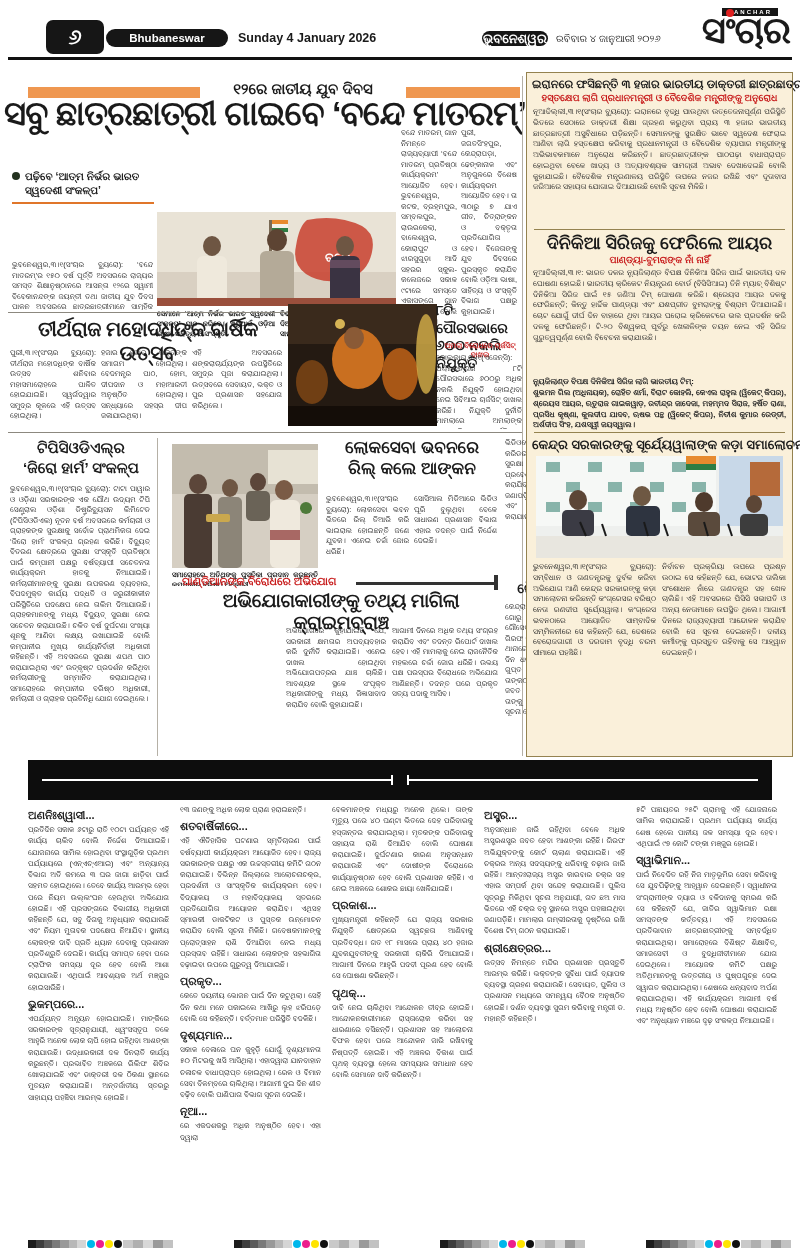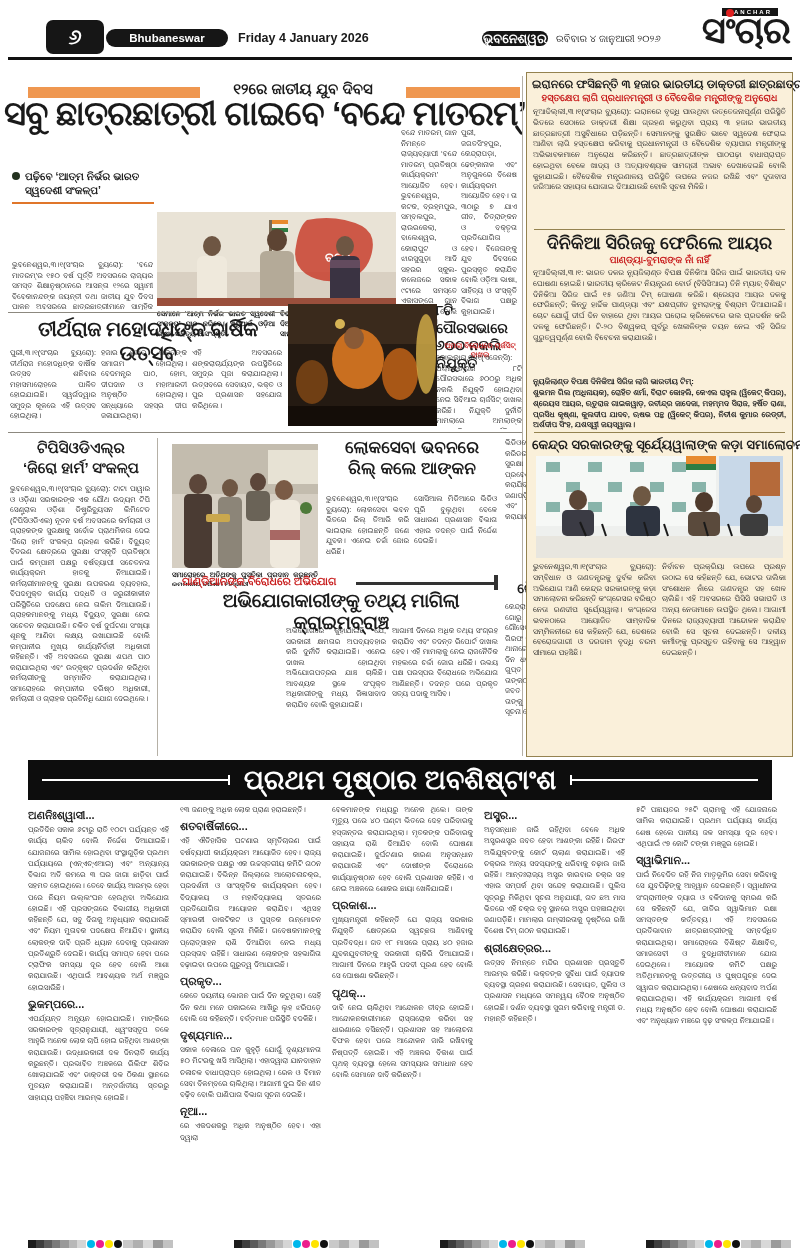--- a/index.html
+++ b/index.html
@@ -84,21 +84,21 @@
 </style>
 </head>
 <body>
 
 <div class="page">
 
   <div class="abs pgnum">
       <span>୬</span>
     </div>
   <div class="abs pill pill-en">Bhubaneswar</div>
-  <div class="abs date-en">Friday 4 January 2026</div>
+  <div class="abs date-en">Sunday 4 January 2026</div>
   <div class="abs pill pill-od">ଭୁବନେଶ୍ୱର</div>
   <div class="abs date-od">ରବିବାର ୪ ଜାନୁଆରୀ ୨୦୨୬</div>
   <div class="abs masthead">
     <div class="mast-tag abs">SANCHAR</div>
     <div class="dot"></div>
     <div class="word">ସଂଚାର</div>
   </div>
   <div class="abs head-rule"></div>
 
   <div class="abs kickbar" style="left:28px;top:87px;width:172px;"></div>
@@ -277,21 +277,20 @@
         <line x1="172" y1="80" x2="168" y2="66"></line>
           <line x1="196" y1="80" x2="192" y2="68"></line>
       </g>
     </svg>
   </div>
   <div class="abs body-txt clip" style="left:533px;top:562px;width:123px;height:190px;font-size:7.6px;">ଭୁବନେଶ୍ୱର,୩।୧(ସଂଚାର ବ୍ୟୁରୋ): ସମ୍ବିଧାନ ଓ ଗଣତନ୍ତ୍ରକୁ ଦୁର୍ବଳ କରିବା ଅଭିଯୋଗ ଆଣି କେନ୍ଦ୍ର ସରକାରଙ୍କୁ କଡ଼ା ସମାଲୋଚନା କରିଛନ୍ତି କଂଗ୍ରେସର ବରିଷ୍ଠ ନେତା ରଣଦୀପ ସୂର୍ଯ୍ୟେୱାଲା। କଂଗ୍ରେସ ଭବନଠାରେ ଆୟୋଜିତ ସାମ୍ବାଦିକ ସମ୍ମିଳନୀରେ ସେ କହିଛନ୍ତି ଯେ, ଦେଶରେ ବେରୋଜଗାରୀ ଓ ଦରଦାମ ବୃଦ୍ଧି ଚରମ ସୀମାରେ ପହଞ୍ଚିଛି।</div>
   <div class="abs body-txt clip" style="left:662px;top:562px;width:124px;height:190px;font-size:7.6px;">ନିର୍ବାଚନ ପ୍ରକ୍ରିୟା ଉପରେ ପ୍ରଶ୍ନ ଉଠାଇ ସେ କହିଛନ୍ତି ଯେ, ଭୋଟର ତାଲିକା ସଂଶୋଧନ ନାଁରେ ଗଣତନ୍ତ୍ର ସହ ଖେଳ ଚାଲିଛି। ଏହି ଅବସରରେ ପିସିସି ସଭାପତି ଓ ଅନ୍ୟ ନେତାମାନେ ଉପସ୍ଥିତ ଥିଲେ। ଆଗାମୀ ଦିନରେ ରାଜ୍ୟବ୍ୟାପୀ ଆନ୍ଦୋଳନ କରାଯିବ ବୋଲି ସେ ସୂଚନା ଦେଇଛନ୍ତି। ଦଳୀୟ କର୍ମୀଙ୍କୁ ପ୍ରସ୍ତୁତ ରହିବାକୁ ସେ ଆହ୍ୱାନ ଦେଇଛନ୍ତି।</div>
 
   <div class="abs banner">
     <div class="line l"></div>
-    <h2>ପ୍ରଥମ ପୃଷ୍ଠାର ଅବଶିଷ୍ଟାଂଶ</h2>
     <div class="line r"></div>
   </div>
 
   <div class="bcol" style="left:28px;">
     <div class="bh">ଅଣନିଃଶ୍ୱାସୀ...</div>
     <p class="bp">ପ୍ରତିଦିନ ସକାଳ ୬ଟାରୁ ରାତି ୧୦ଟା ପର୍ଯ୍ୟନ୍ତ ଏହି କାର୍ଯ୍ୟ ଚାଲିବ ବୋଲି ନିର୍ଦ୍ଦେଶ ଦିଆଯାଇଛି। ଯୋଜନାରେ ସାମିଲ ହୋଇଥିବା ସଂସ୍ଥାଗୁଡ଼ିକ ପ୍ରଥମ ପର୍ଯ୍ୟାୟରେ (ଏନ୍‌ଏଚ୍‌ଏଆଇ) ଏବଂ ଅନ୍ୟାନ୍ୟ ବିଭାଗ ଅତି କମରେ ୩ ଘର ଜାଗା ଛାଡ଼ିବା ପାଇଁ ସହମତ ହୋଇଥିଲେ। ତେବେ କାର୍ଯ୍ୟ ଆରମ୍ଭ ହେବା ପରେ ନିୟମ ଉଲ୍ଲଂଘନ ହେଉଥିବା ଅଭିଯୋଗ ହୋଇଛି। ଏହି ପ୍ରସଙ୍ଗରେ ବିଭାଗୀୟ ଅଧିକାରୀ କହିଛନ୍ତି ଯେ, ସବୁ ଦିଗକୁ ଅନୁଧ୍ୟାନ କରାଯାଉଛି ଏବଂ ନିୟମ ମୁତାବକ ପଦକ୍ଷେପ ନିଆଯିବ। ସ୍ଥାନୀୟ ଲୋକଙ୍କ ଦାବି ପ୍ରତି ଧ୍ୟାନ ଦେବାକୁ ପ୍ରଶାସନ ପ୍ରତିଶ୍ରୁତି ଦେଇଛି। କାର୍ଯ୍ୟ ସମାପ୍ତ ହେବା ପରେ ଟ୍ରାଫିକ ସମସ୍ୟା ଦୂର ହେବ ବୋଲି ଆଶା କରାଯାଉଛି। ଏଥିପାଇଁ ଆବଶ୍ୟକ ଅର୍ଥ ମଞ୍ଜୁର ହୋଇସାରିଛି।</p>
     <div class="bh">ଭୁକମ୍ପରେ...</div>
     <p class="bp">ଏପର୍ଯ୍ୟନ୍ତ ଅନ୍ୟୂନ ହୋଇଯାଇଛି। ମାଙ୍କିରେ ସରକାରଙ୍କ ସୂତ୍ରାନୁଯାୟୀ, ଧ୍ୱଂସସ୍ତୂପ ତଳେ ଆହୁରି ଅନେକ ଲୋକ ଚାପି ହୋଇ ରହିଥିବା ଆଶଙ୍କା କରାଯାଉଛି। ଉଦ୍ଧାରକାରୀ ଦଳ ଦିନରାତି କାର୍ଯ୍ୟ କରୁଛନ୍ତି। ପ୍ରଭାବିତ ଅଞ୍ଚଳରେ ରିଲିଫ ଶିବିର ଖୋଲାଯାଇଛି ଏବଂ ଡାକ୍ତରୀ ଦଳ ଠିକଣା ସ୍ଥାନରେ ମୁତୟନ କରାଯାଇଛି। ଅନ୍ତର୍ଜାତୀୟ ସ୍ତରରୁ ସାହାଯ୍ୟ ପହଞ୍ଚିବା ଆରମ୍ଭ ହୋଇଛି।</p>
   </div>
   <div class="bcol" style="left:180px;">

